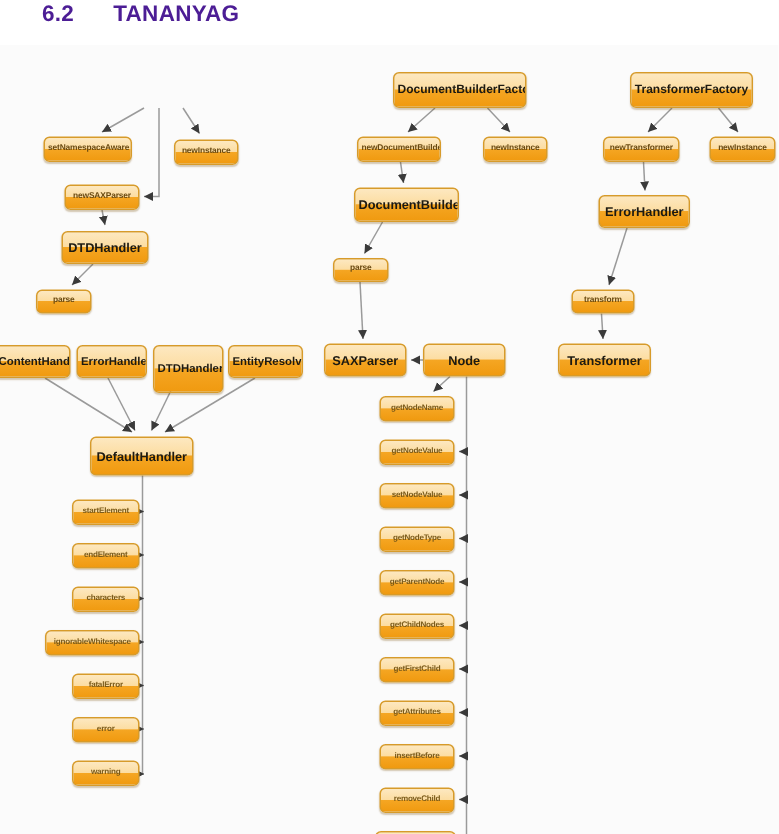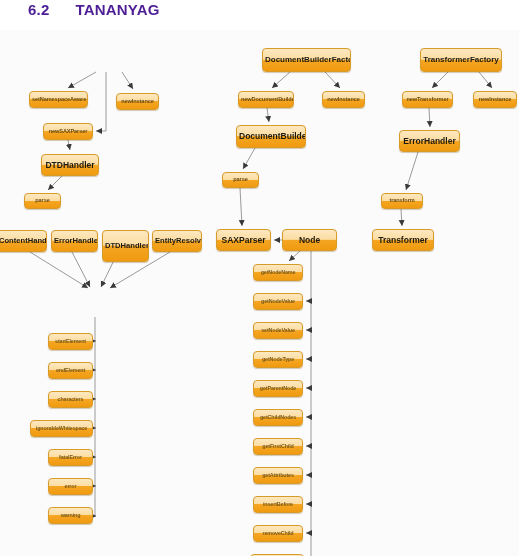--- a/index.html
+++ b/index.html
@@ -164,20 +164,23 @@
   </div>
   <div class="node cls" style="left:51px;top:200px;width:47px;height:22px;font-size:7.6px;">
     <span class="lbl">ErrorHandler</span>
   </div>
   <div class="node cls" style="left:102px;top:200px;width:47px;height:32px;font-size:7.6px;">
     <span class="lbl">DTDHandler</span>
   </div>
   <div class="node cls" style="left:152px;top:200px;width:50px;height:22px;font-size:7.6px;">
     <span class="lbl">EntityResolver</span>
   </div>
+  <div class="node cls" style="left:60px;top:261px;width:69px;height:26px;">
+    <span class="lbl">DefaultHandler</span>
+  </div>
   <div class="node mth-dim" style="left:48px;top:303px;width:45px;height:17px;">
     <span class="lbl">startElement</span>
   </div>
   <div class="node mth-dim" style="left:48px;top:332px;width:45px;height:17px;">
     <span class="lbl">endElement</span>
   </div>
   <div class="node mth-dim" style="left:48px;top:361px;width:45px;height:17px;">
     <span class="lbl">characters</span>
   </div>
   <div class="node mth-dim" style="left:30px;top:390px;width:63px;height:17px;">

